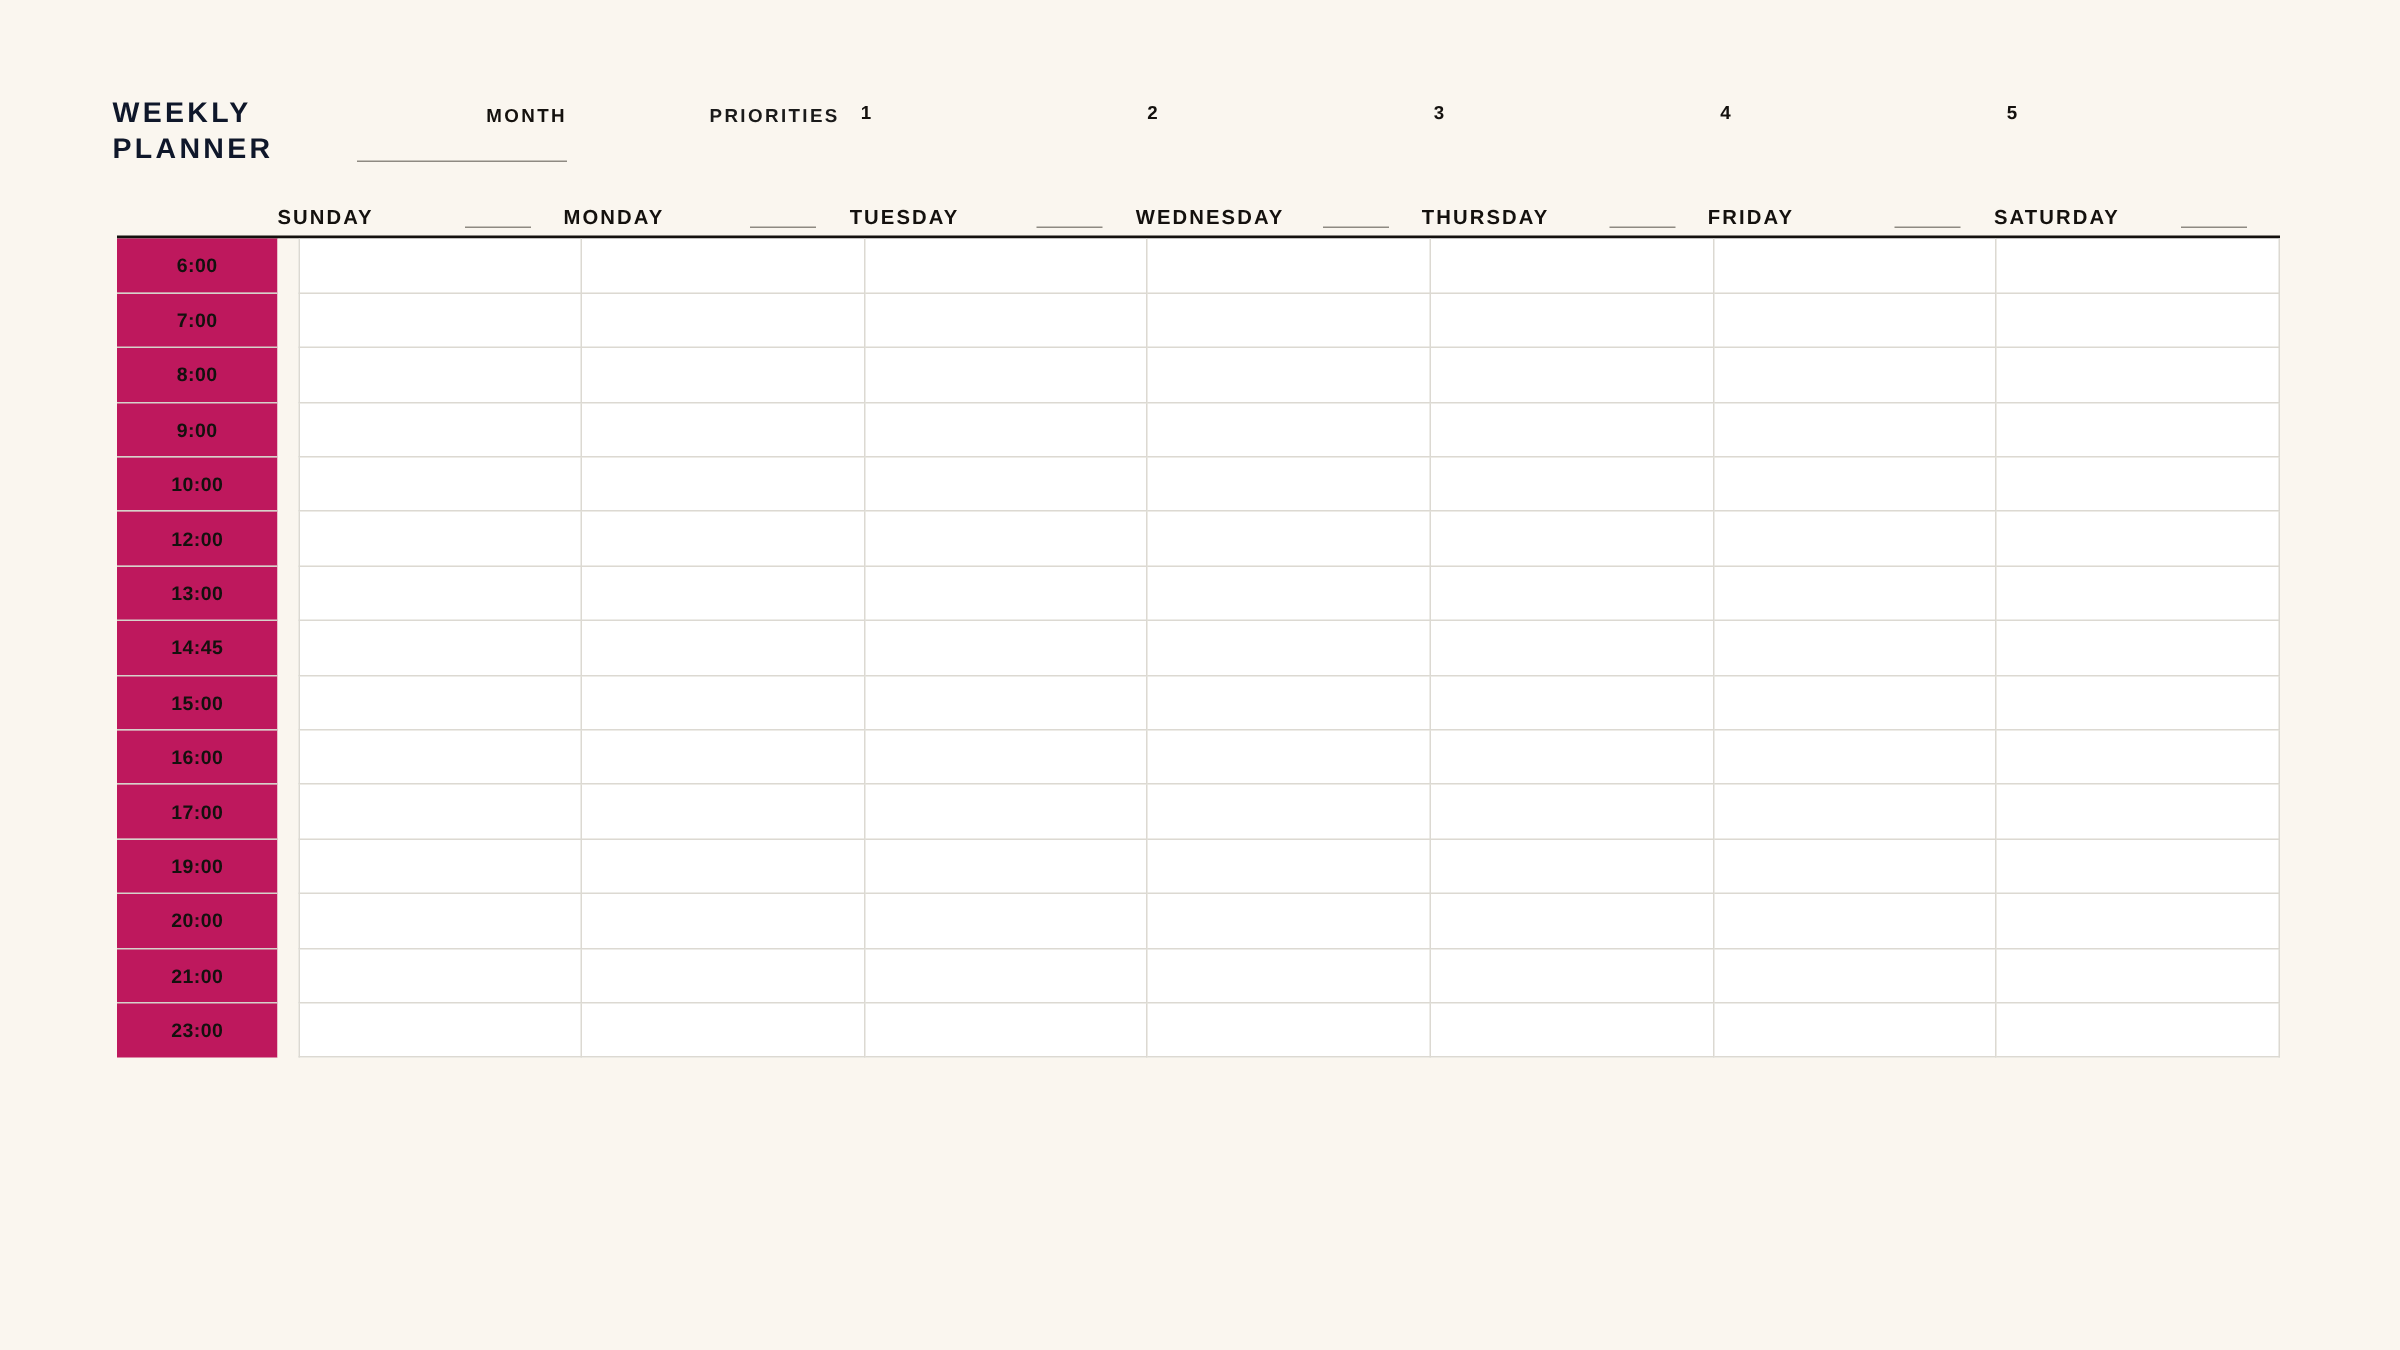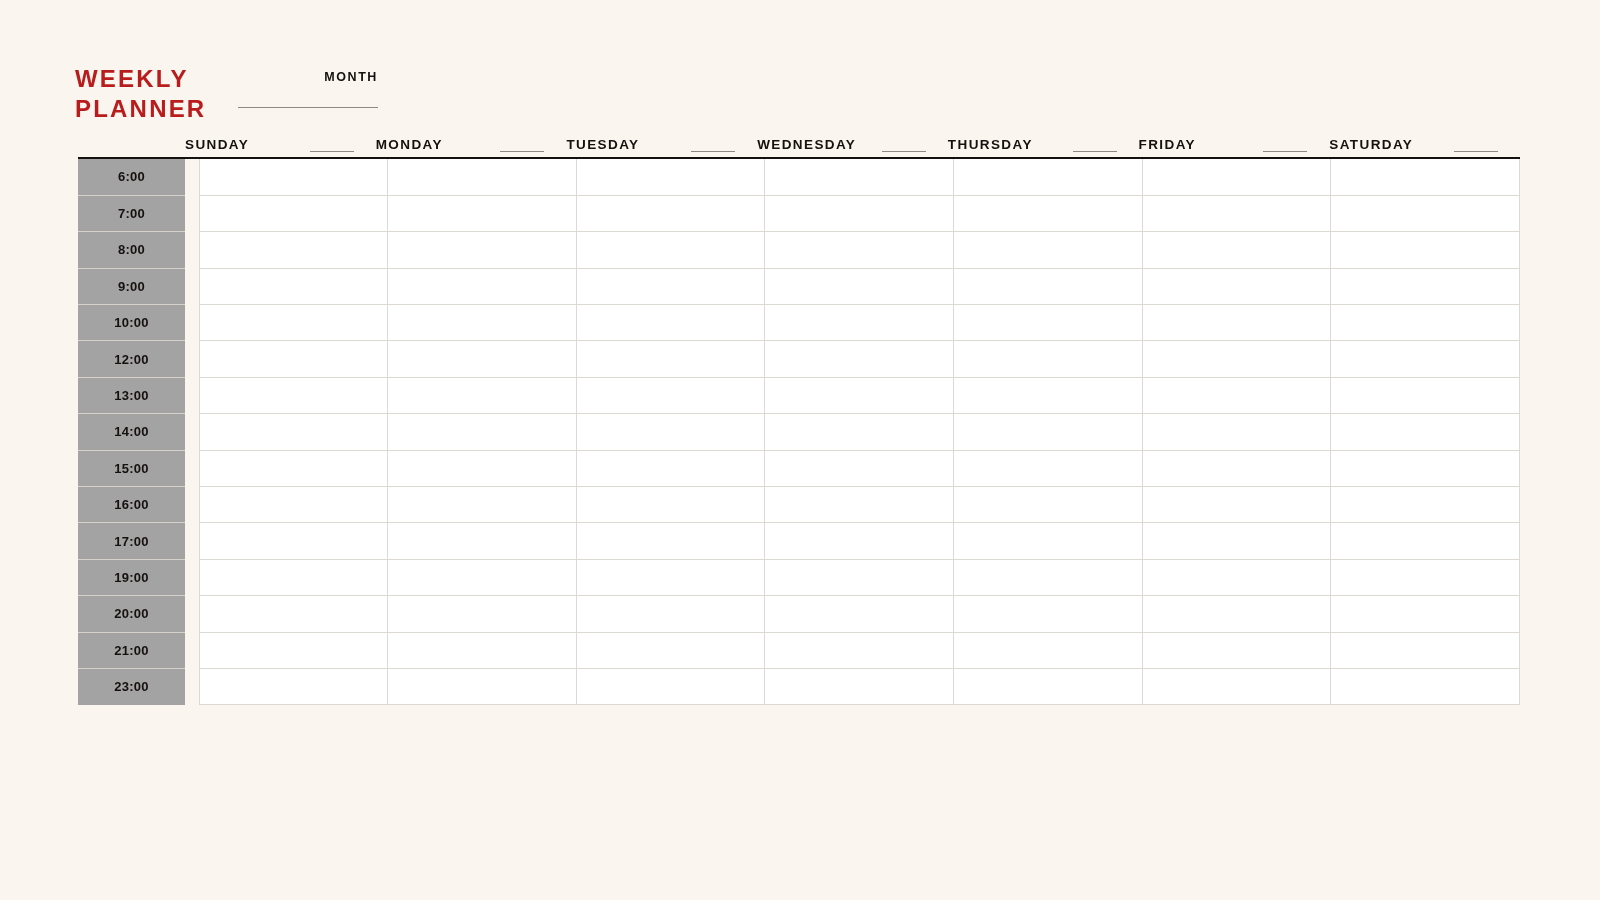--- a/index.html
+++ b/index.html
@@ -28,25 +28,25 @@
     left: 75px;
     width: 1450px;
     height: 60px;
   }
 
   .title {
     position: absolute;
     top: 6px;
     left: 0;
     width: 200px;
-    font-size: 24px;
+    font-size: 19px;
     font-weight: bold;
     letter-spacing: 2.2px;
     line-height: 1.25;
-    color: #b91c1c;
+    color: #0f172a;
   }
   .title-line { display: block; }
 
   .month-block {
     position: absolute;
     top: 12px;
     left: 163px;
     display: flex;
     align-items: flex-end;
     gap: 12px;
@@ -153,21 +153,21 @@
   }
   table.planner td {
     height: 36.4px;
     padding: 0;
     background: #ffffff;
     border-right: 1px solid #dcd9d2;
     border-bottom: 1px solid #dcd9d2;
   }
   table.planner td.time-cell {
     width: 107px;
-    background: #a3a3a3;
+    background: #be185d;
     border-right: none;
     border-bottom: 1px solid #d6d2ca;
     text-align: center;
     font-size: 13px;
     font-weight: 600;
     color: #14110e;
     letter-spacing: 0.3px;
   }
   table.planner td.spacer-cell {
     width: 14px;
@@ -190,20 +190,44 @@
     <div class="title">
       <span class="title-line">WEEKLY</span>
       <span class="title-line">PLANNER</span>
     </div>
 
     <div class="month-block">
       <span class="field-label">MONTH</span>
       <span class="rule month-rule"></span>
     </div>
 
+    <div class="priorities-block">
+      <span class="priorities-label">PRIORITIES</span>
+
+      <div class="priority-item">
+        <span class="priority-num">1</span>
+        <span class="priority-rule"></span>
+      </div>
+      <div class="priority-item">
+        <span class="priority-num">2</span>
+        <span class="priority-rule"></span>
+      </div>
+      <div class="priority-item">
+        <span class="priority-num">3</span>
+        <span class="priority-rule"></span>
+      </div>
+      <div class="priority-item">
+        <span class="priority-num">4</span>
+        <span class="priority-rule"></span>
+      </div>
+      <div class="priority-item">
+        <span class="priority-num">5</span>
+        <span class="priority-rule"></span>
+      </div>
+    </div>
   </div>
 
   <div class="days-row">
     <div class="day-cell">
       <span class="day-name">SUNDAY</span>
       <span class="day-rule"></span>
     </div>
     <div class="day-cell">
       <span class="day-name">MONDAY</span>
       <span class="day-rule"></span>
@@ -306,21 +330,21 @@
             <td class="spacer-cell"></td>
             <td class="day-col"></td>
             <td class="day-col"></td>
             <td class="day-col"></td>
             <td class="day-col"></td>
             <td class="day-col"></td>
             <td class="day-col"></td>
             <td class="day-col"></td>
           </tr>
           <tr>
-            <td class="time-cell">14:00</td>
+            <td class="time-cell">14:45</td>
             <td class="spacer-cell"></td>
             <td class="day-col"></td>
             <td class="day-col"></td>
             <td class="day-col"></td>
             <td class="day-col"></td>
             <td class="day-col"></td>
             <td class="day-col"></td>
             <td class="day-col"></td>
           </tr>
           <tr>

